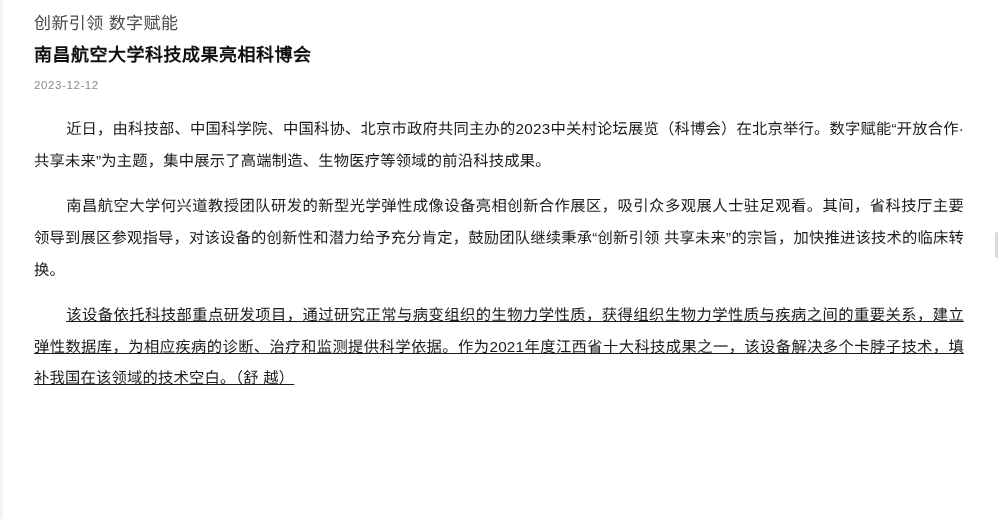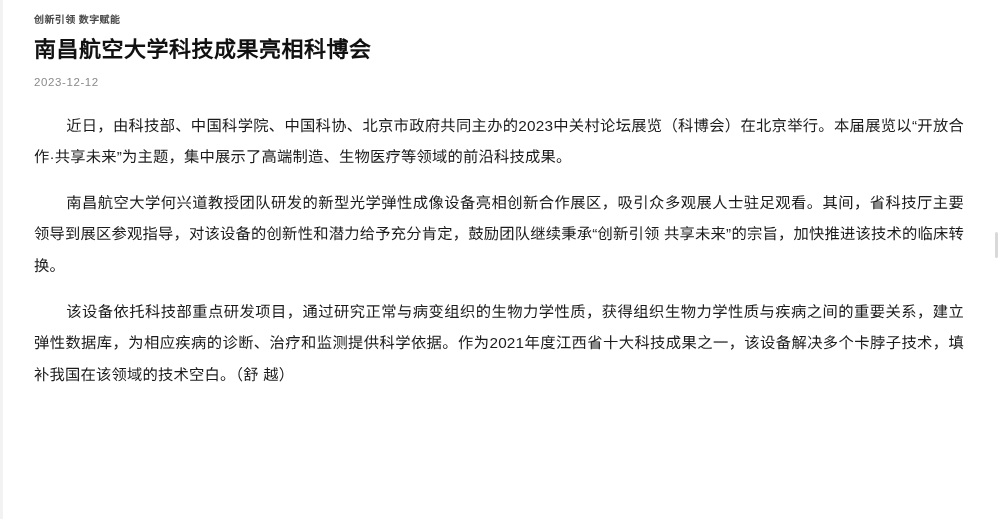--- a/index.html
+++ b/index.html
@@ -29,29 +29,29 @@
     top: 0;
     width: 3px;
     height: 520px;
     background: #f2f2f2;
   }
   .content {
     padding: 14px 36px 0 34px;
     box-sizing: border-box;
   }
   .kicker {
-    font-size: 10px;
+    font-size: 17px;
     color: #4a4a4a;
     letter-spacing: 0.4px;
     margin: 0 0 10px 0;
     line-height: 1.2;
-    font-weight: 700;
+    font-weight: 400;
   }
   .headline {
-    font-size: 22px;
+    font-size: 18px;
     font-weight: 700;
     color: #111111;
     letter-spacing: 0.5px;
     margin: 0 0 12px 0;
     line-height: 1.25;
   }
   .dateline {
     font-size: 11.5px;
     color: #8a8a8a;
     letter-spacing: 0.6px;
@@ -62,20 +62,21 @@
     line-height: 2.07;
     color: #1b1b1b;
     margin: 0 0 14px 0;
     text-align: justify;
     text-justify: inter-ideograph;
     text-indent: 2.1em;
     letter-spacing: 0.2px;
   }
   .article p:last-child {
     margin-bottom: 9px;
+    text-decoration: underline;
   }
   
   .scroll-indicator {
     position: absolute;
     right: 2px;
     top: 232px;
     width: 3px;
     height: 26px;
     background: #d9d9d9;
     border-radius: 2px;
@@ -98,21 +99,21 @@
 
   <div class="content">
 
     <div class="kicker">创新引领 数字赋能</div>
 
     <h1 class="headline">南昌航空大学科技成果亮相科博会</h1>
 
     <div class="dateline">2023-12-12</div>
 
     <div class="article">
-      <p>近日，由科技部、中国科学院、中国科协、北京市政府共同主办的2023中关村论坛展览（科博会）在北京举行。本届展览以“开放合作·共享未来”为主题，集中展示了高端制造、生物医疗等领域的前沿科技成果。</p>
+      <p>近日，由科技部、中国科学院、中国科协、北京市政府共同主办的2023中关村论坛展览（科博会）在北京举行。数字赋能“开放合作·共享未来”为主题，集中展示了高端制造、生物医疗等领域的前沿科技成果。</p>
       <p>南昌航空大学何兴道教授团队研发的新型光学弹性成像设备亮相创新合作展区，吸引众多观展人士驻足观看。其间，省科技厅主要领导到展区参观指导，对该设备的创新性和潜力给予充分肯定，鼓励团队继续秉承“创新引领 共享未来”的宗旨，加快推进该技术的临床转换。</p>
       <p>该设备依托科技部重点研发项目，通过研究正常与病变组织的生物力学性质，获得组织生物力学性质与疾病之间的重要关系，建立弹性数据库，为相应疾病的诊断、治疗和监测提供科学依据。作为2021年度江西省十大科技成果之一，该设备解决多个卡脖子技术，填补我国在该领域的技术空白。（舒 越）</p>
     </div>
 
   </div>
 
   <div class="scroll-indicator"></div>
   <div class="bottom-fade"></div>
 
 </div>

